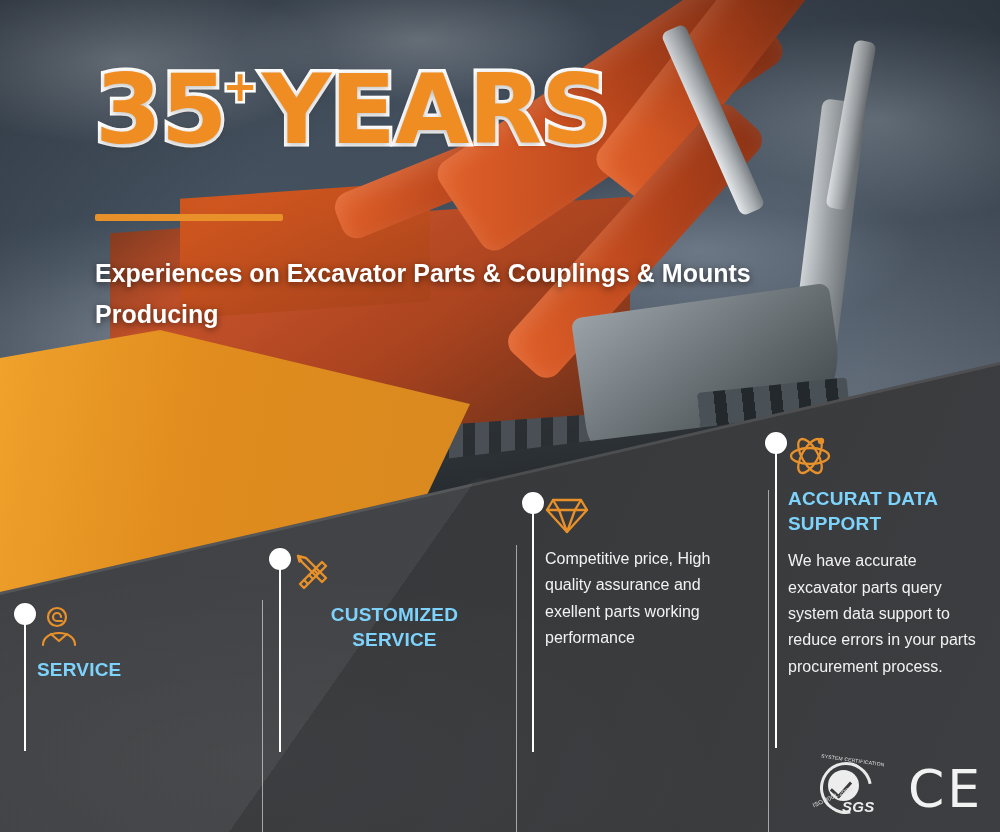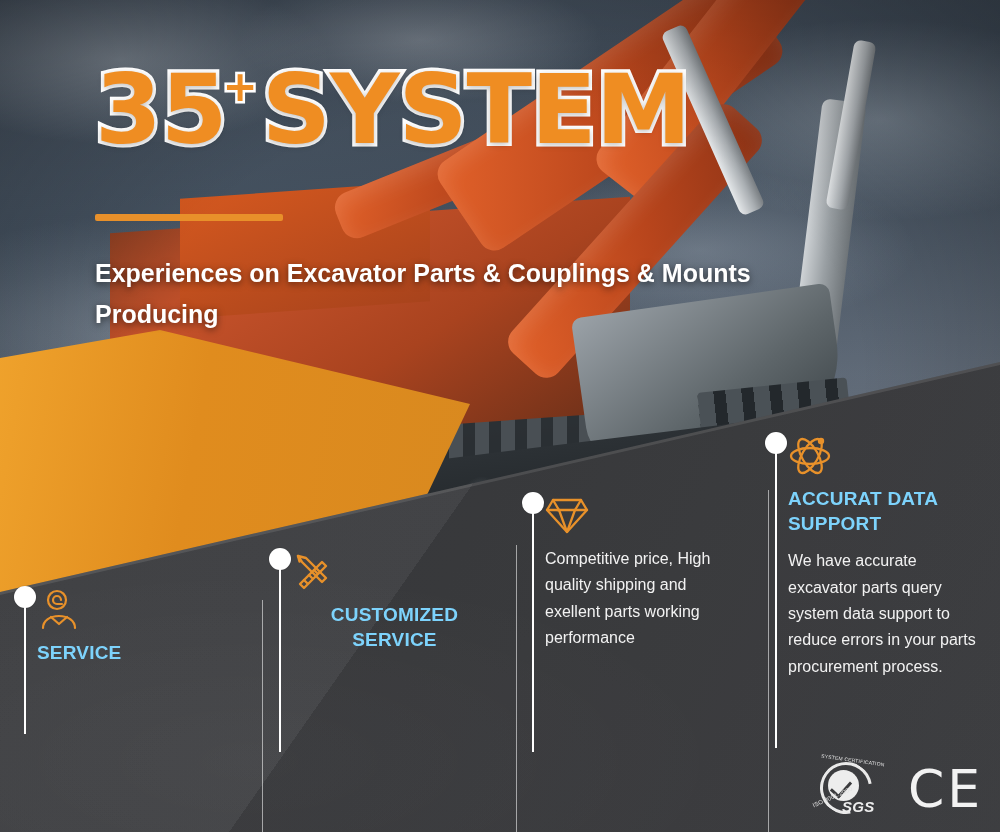--- a/index.html
+++ b/index.html
@@ -226,31 +226,31 @@
   <div class="wedge"></div>
 
   <div class="panel"></div>
   <div class="panel-shade"></div>
   <div class="panel-topline"></div>
 
   <div class="hero">
     <div class="years-row">
       <div class="years-num">35</div>
       <div class="plus">+</div>
-      <div class="years-word">SYSTEM</div>
+      <div class="years-word">YEARS</div>
     </div>
     <div class="rule"></div>
     <div class="sub">Experiences on Excavator Parts &amp; Couplings &amp; Mounts Producing</div>
   </div>
 
   <div class="divider" style="left:262px;top:600px;height:232px;"></div>
   <div class="divider" style="left:516px;top:545px;height:287px;"></div>
   <div class="divider" style="left:768px;top:490px;height:342px;"></div>
 
-  <div class="feat" style="left:37px;top:586px;">
+  <div class="feat" style="left:37px;top:603px;">
     <div class="dot"></div>
     <div class="stem" style="height:128px;"></div>
     <div class="ficon">
       <svg width="44" height="42" viewBox="0 0 44 42" fill="none" stroke="#e8912a" stroke-width="2.2" stroke-linecap="round" stroke-linejoin="round">
         <circle cx="20" cy="12" r="9"></circle>
         <path d="M24 12a4 4 0 1 0-4 4h5"></path>
         <path d="M6 40c0-7 6.5-12 16-12s16 5 16 12"></path>
         <path d="M14 29l8 7 8-7"></path>
       </svg>
     </div>
@@ -276,21 +276,21 @@
     <div class="stem" style="height:240px;"></div>
     <div class="ficon">
       <svg width="44" height="42" viewBox="0 0 44 42" fill="none" stroke="#e8912a" stroke-width="2.3" stroke-linecap="round" stroke-linejoin="round">
         <path d="M8 6h28l6 10-20 22L2 16z"></path>
         <path d="M2 16h40"></path>
         <path d="M8 6l6 10-2 0"></path>
         <path d="M36 6l-6 10"></path>
         <path d="M14 16l8 22 8-22"></path>
       </svg>
     </div>
-    <p>Competitive price, High quality shipping and exellent parts working performance</p>
+    <p>Competitive price, High quality assurance and exellent parts working performance</p>
   </div>
 
   <div class="feat" style="left:788px;top:432px;width:192px;">
     <div class="dot"></div>
     <div class="stem" style="height:296px;"></div>
     <div class="ficon">
       <svg width="46" height="42" viewBox="0 0 46 42" fill="none" stroke="#e8912a" stroke-width="2.3" stroke-linecap="round">
         <ellipse cx="22" cy="22" rx="19" ry="8"></ellipse>
         <ellipse cx="22" cy="22" rx="19" ry="8" transform="rotate(60 22 22)"></ellipse>
         <ellipse cx="22" cy="22" rx="19" ry="8" transform="rotate(120 22 22)"></ellipse>

